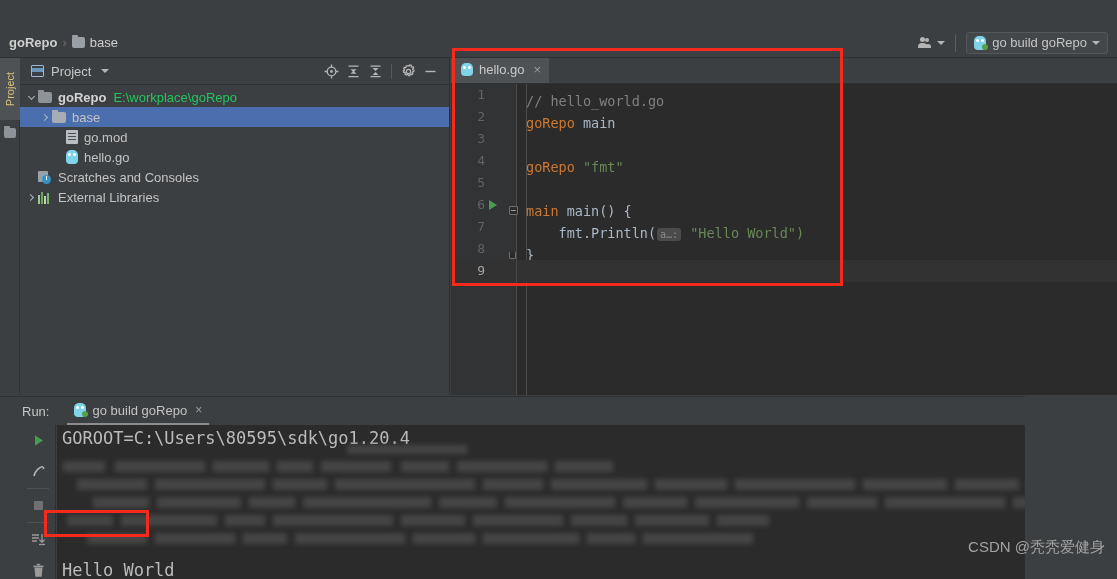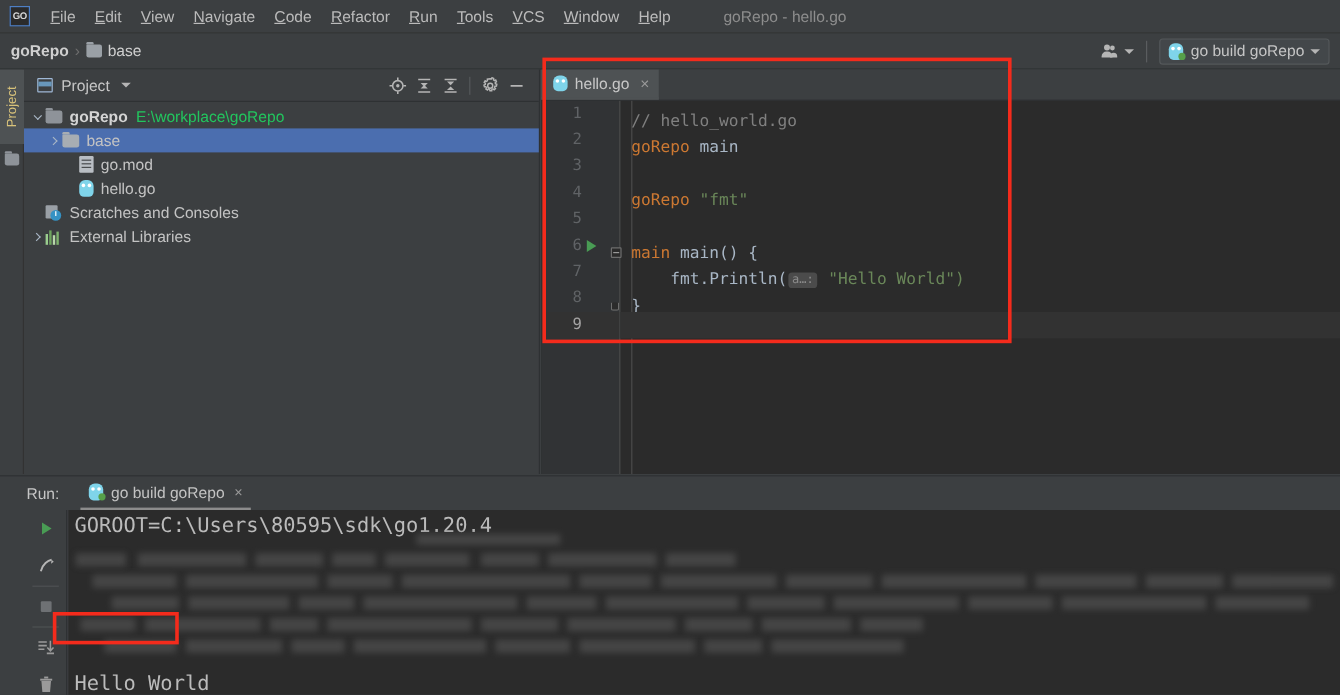--- a/index.html
+++ b/index.html
@@ -254,21 +254,21 @@
     position: absolute; left: 9px; top: 0; width: 1px; height: 311px; background: #4b4b4b;
   }
 
   
   .annot {
     position: absolute; border: 3px solid #f42b1c; pointer-events: none; z-index: 40;
   }
 
   
   .runpanel {
-    position: absolute; left: 0; top: 396px; width: 1117px; height: 183px;
+    position: absolute; left: 0; top: 396px; width: 1025px; height: 183px;
     background: #3c3f41; border-top: 1px solid #2e3133;
   }
   .run-head { height: 28px; display: flex; align-items: center; }
   .run-label { color: #c6c6c6; font-size: 13px; margin-left: 22px; margin-right: 18px; }
   .run-tab {
     display:flex; align-items:center; height: 27px; padding: 0 7px;
     border-bottom: 2px solid #8c8c8c; color:#c3c3c3; font-size:13px;
   }
   .run-tab .gopher { width: 12px; height: 14px; margin-right: 6px; }
   .run-tab-close { margin-left: 8px; color: #9a9a9a; font-size: 12px; }
@@ -296,35 +296,20 @@
   .watermark {
     position: absolute; right: 12px; bottom: 22px; color: #a3a3a3;
     font-size: 15px; z-index: 60; font-family: "Liberation Sans", sans-serif;
   }
 </style>
 </head>
 <body>
 
 <div id="app">
 
-  <div class="menubar">
-    <div class="go-logo">GO</div>
-    <div class="menu-item">File</div>
-    <div class="menu-item">Edit</div>
-    <div class="menu-item">View</div>
-    <div class="menu-item">Navigate</div>
-    <div class="menu-item">Code</div>
-    <div class="menu-item">Refactor</div>
-    <div class="menu-item">Run</div>
-    <div class="menu-item">Tools</div>
-    <div class="menu-item">VCS</div>
-    <div class="menu-item">Window</div>
-    <div class="menu-item">Help</div>
-    <div class="win-title">goRepo - hello.go</div>
-  </div>
 
   <div class="toolbar">
     <span class="crumb-root">goRepo</span>
     <span class="crumb-sep">›</span>
     <span class="crumb-folder"></span>
     <span class="crumb-name">base</span>
 
     <div class="tb-right">
       <div style="display:flex;align-items:center;">
         <span class="person-icon">
@@ -626,14 +611,15 @@
       </div>
 
       <div class="cline-txt" style="position:absolute;left:0;top:136px;">Hello World</div>
 
     </div>
   </div>
 
   <div class="annot" style="left:452px; top:48px; width:391px; height:238px;"></div>
   <div class="annot" style="left:44px; top:510px; width:105px; height:27px;"></div>
 
+  <div class="watermark">CSDN @秃秃爱健身</div>
 
 </div>
 
 </body></html>

